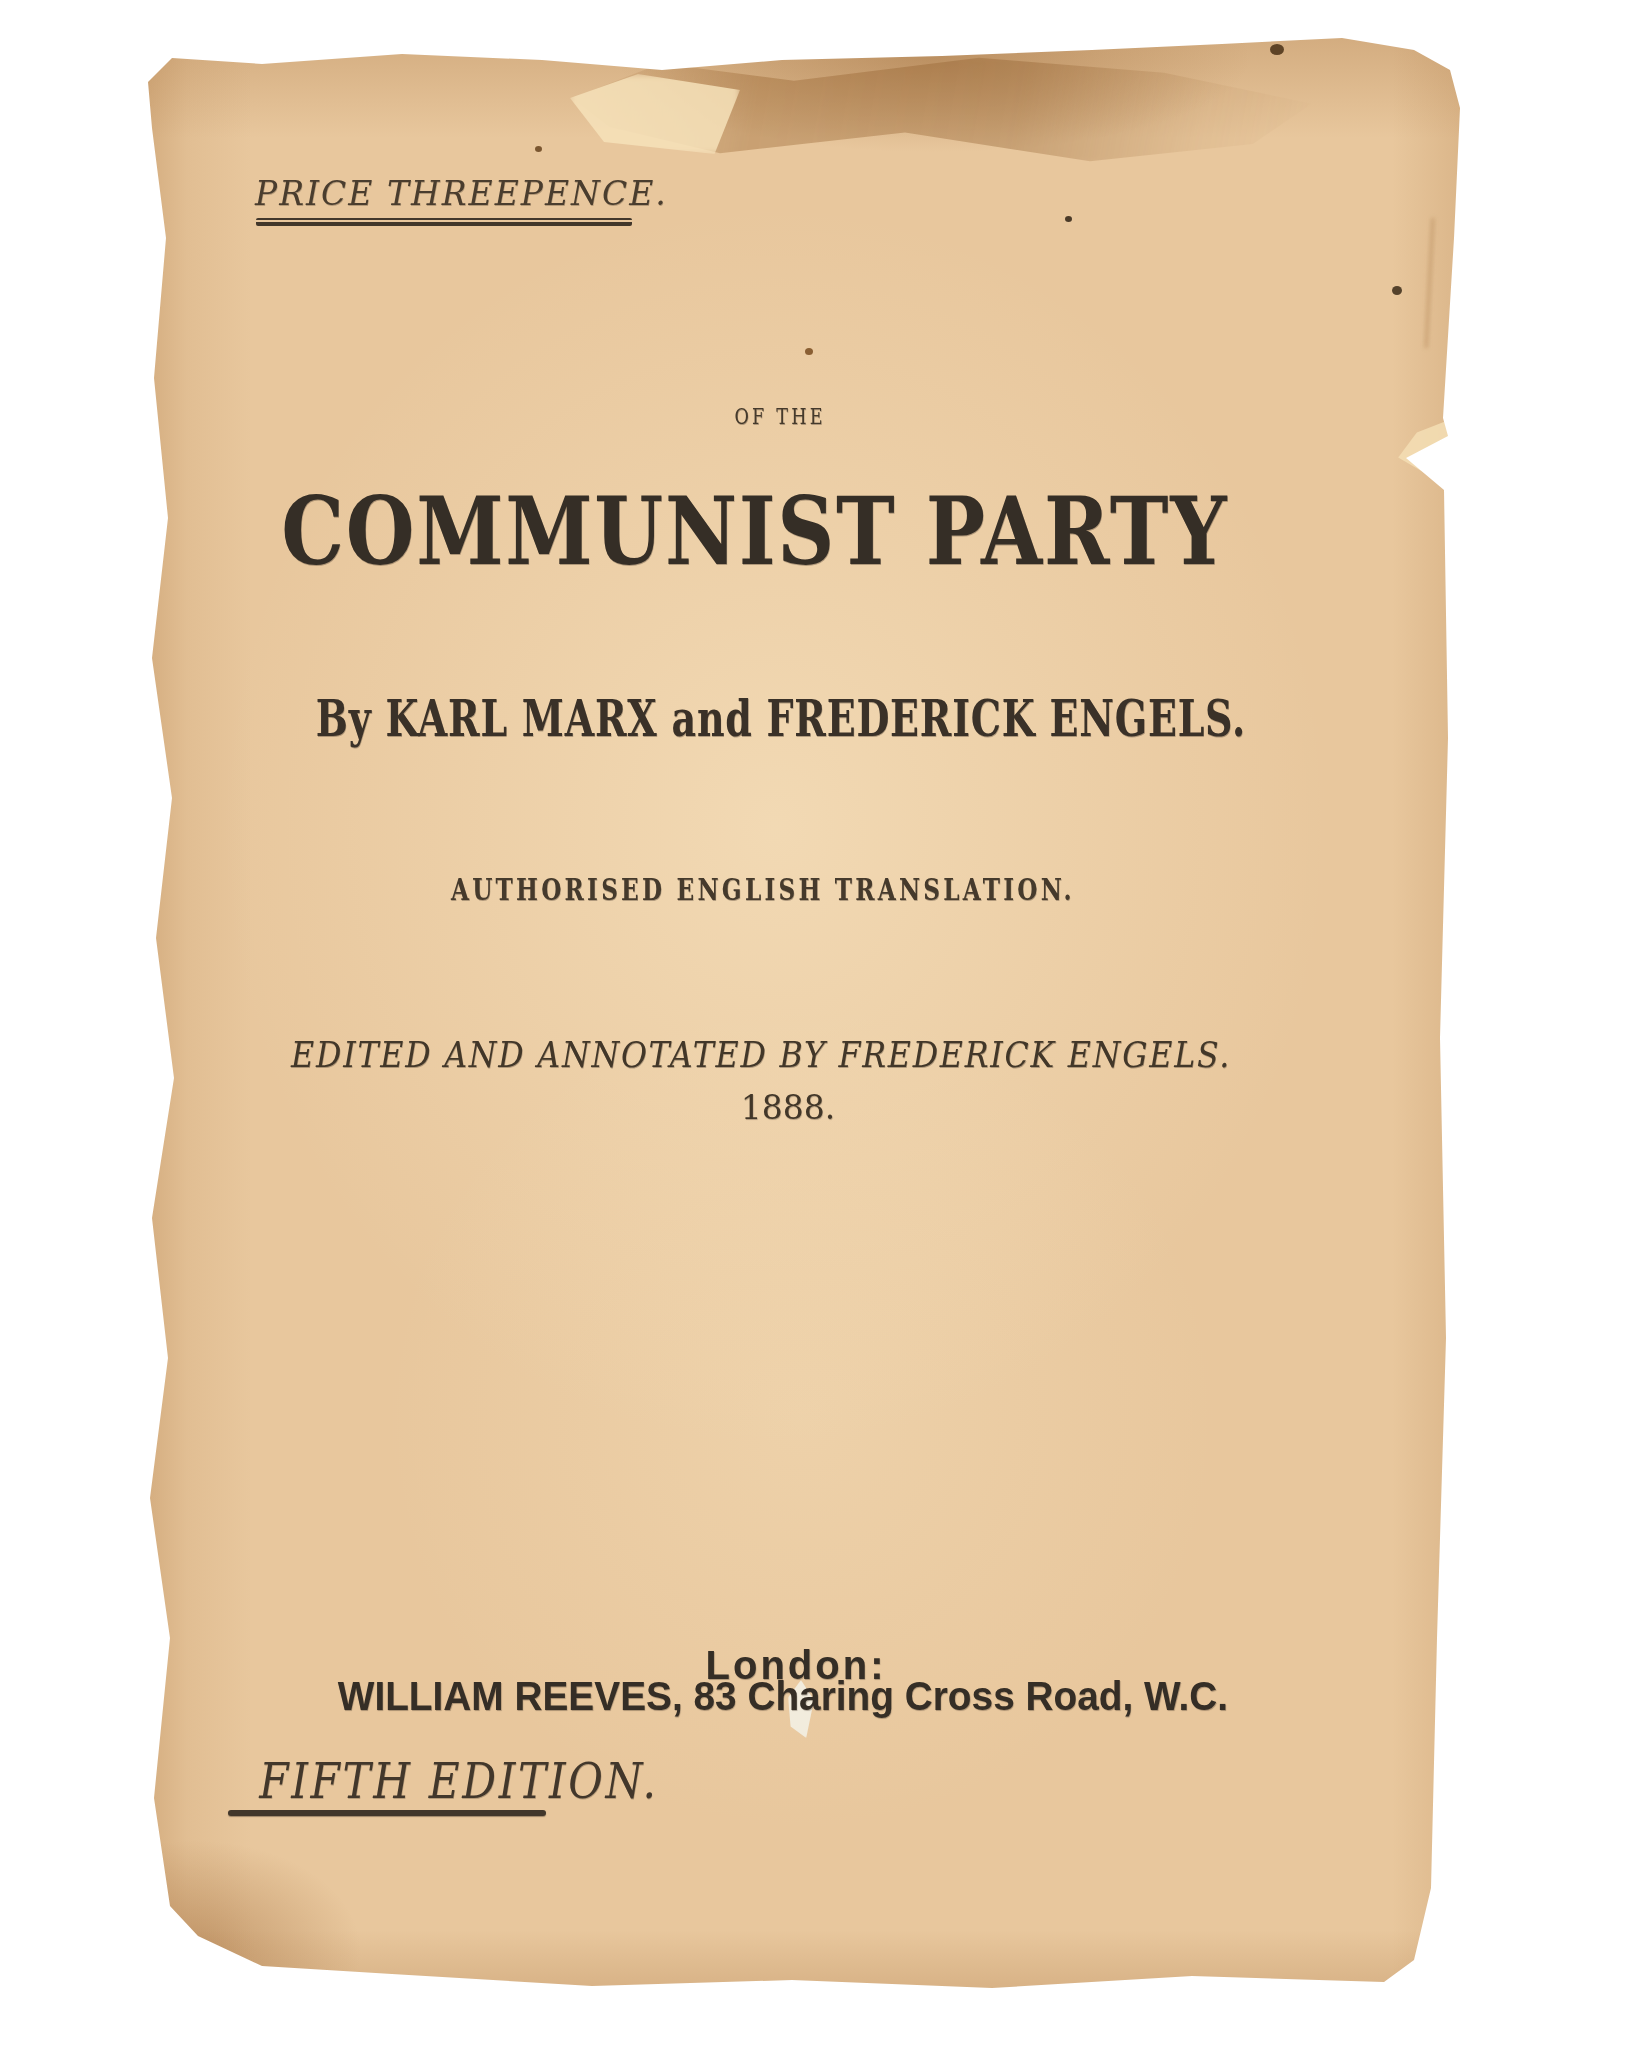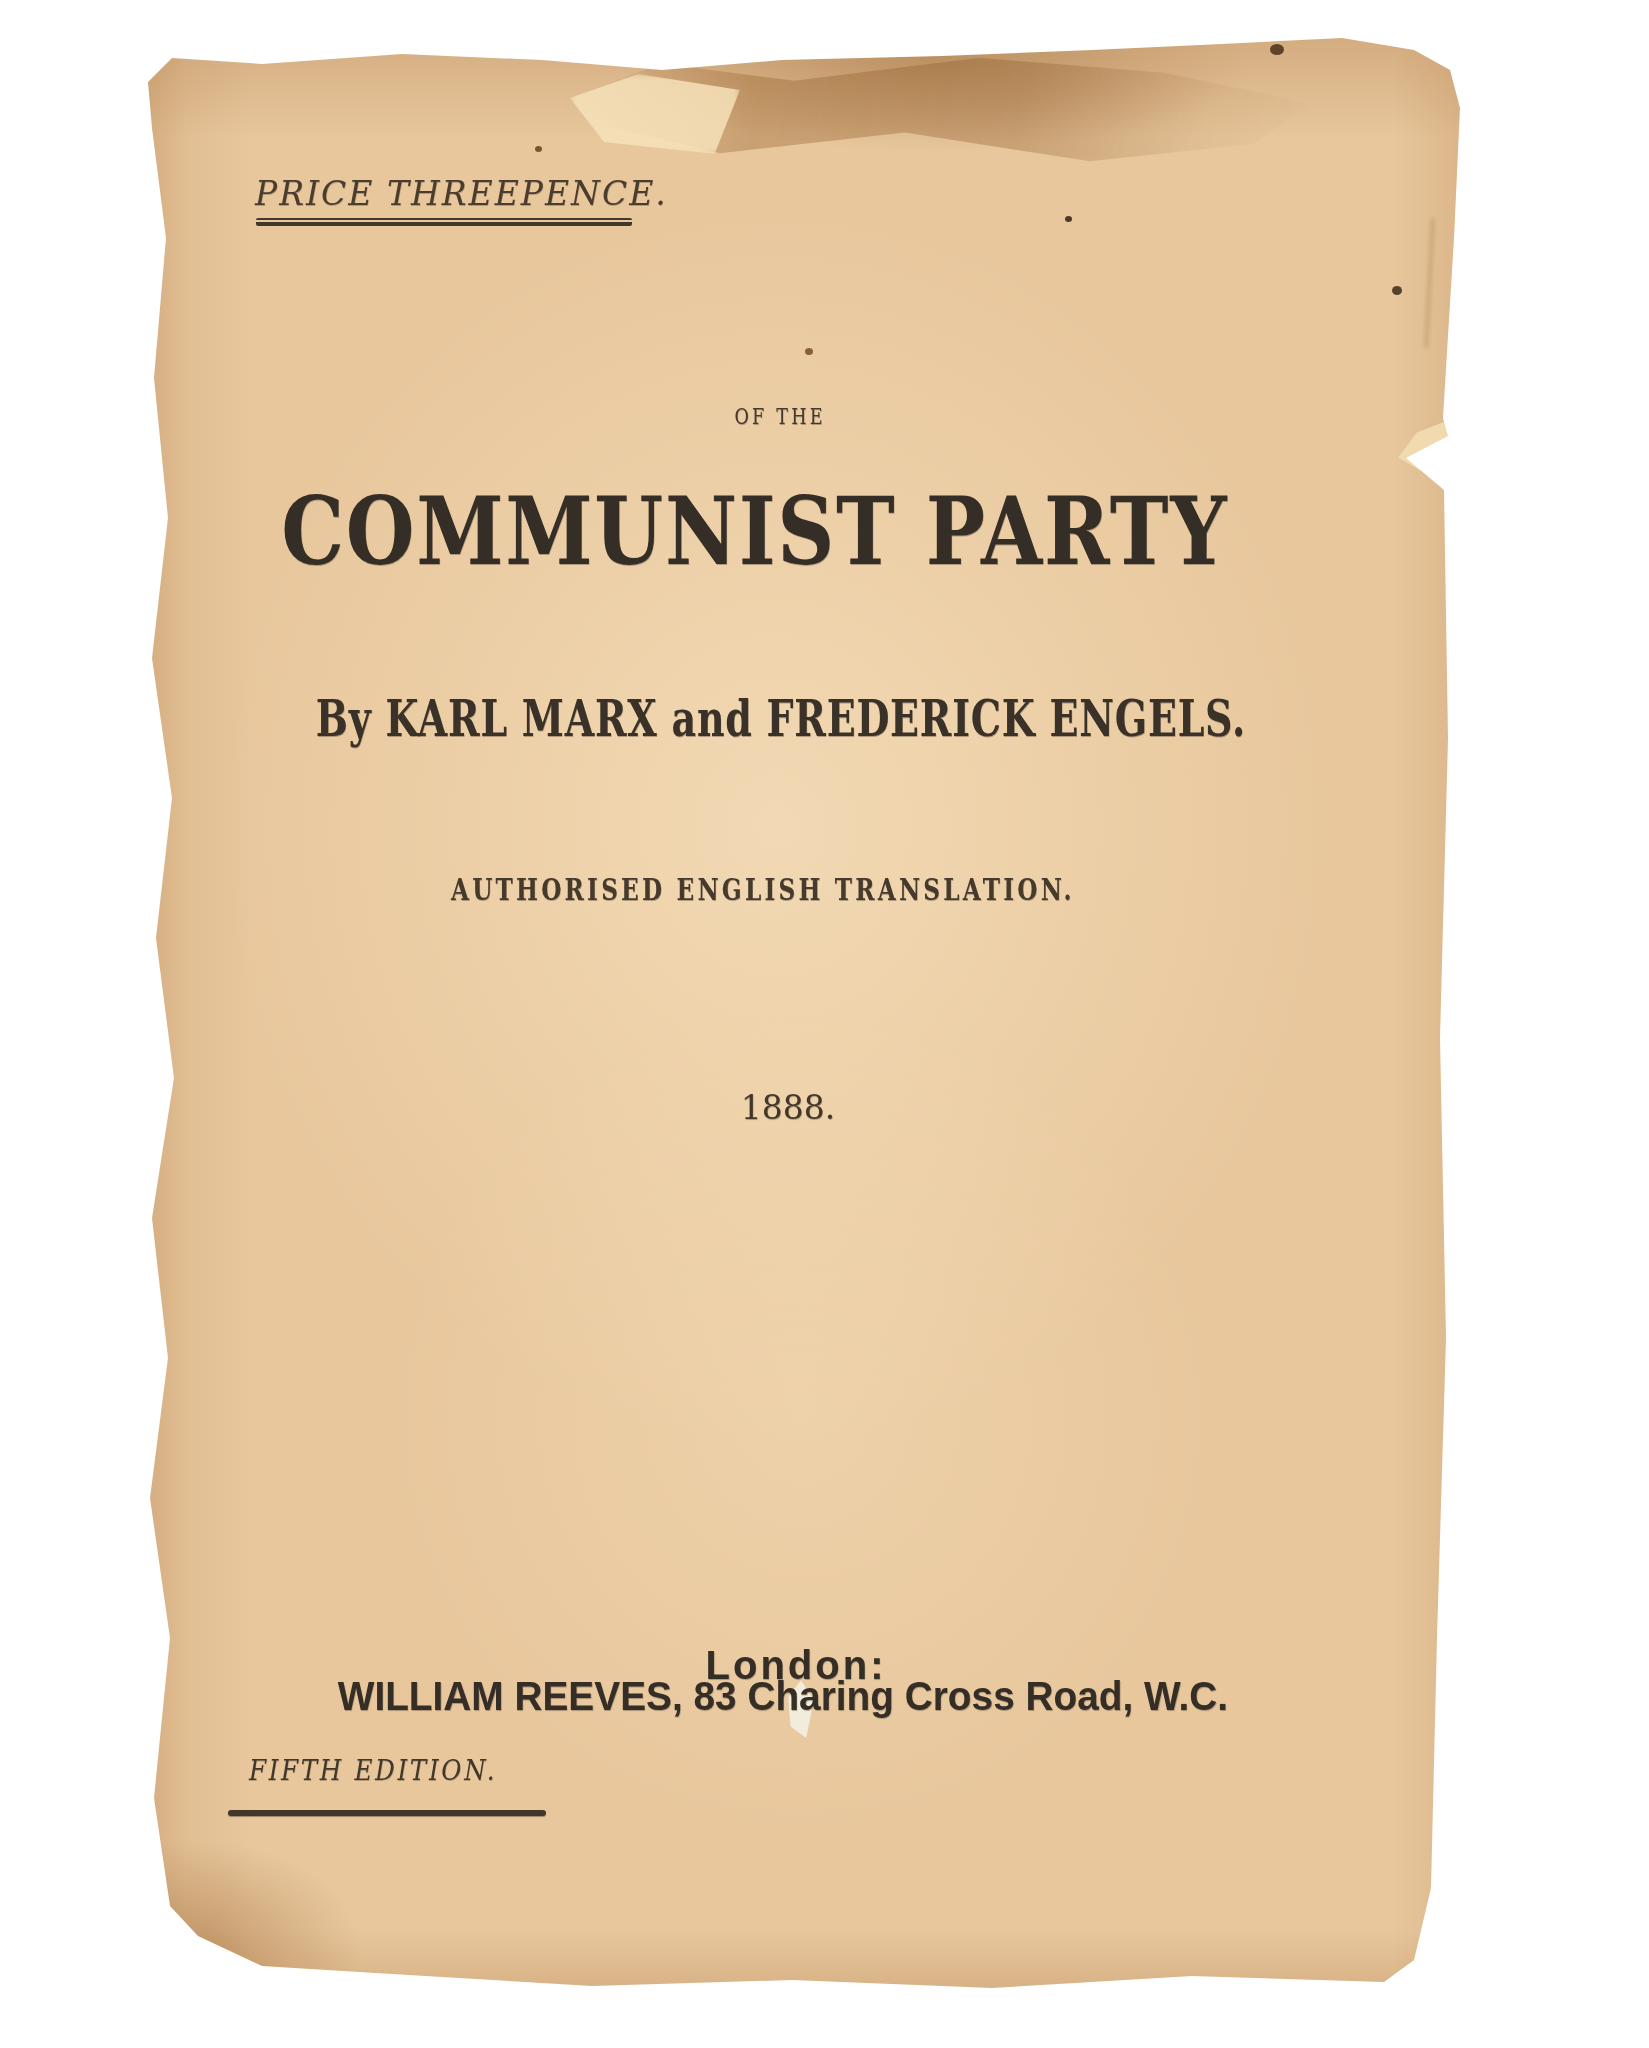--- a/index.html
+++ b/index.html
@@ -119,21 +119,21 @@
   .editor      { top: 999px;  width: 1238px; font-size: 36px; font-style: italic; letter-spacing: 2px; color: #423729; }
   .editor > span { transform: scaleX(0.88); }
   .year        { top: 1053px; width: 1292px; font-size: 33px; color: #423729; }
   .city        { top: 1577px; width: 1308px; font-size: 40px; letter-spacing: 3px;
                  font-family: "Liberation Sans", sans-serif; font-weight: 700; color: #352e26; margin-top: 30px; }
   .publisher   { top: 1638px; width: 1282px; font-size: 40px;
                  font-family: "Liberation Sans", sans-serif; font-weight: 700; color: #352e26; }
   .publisher > span { transform: scaleX(0.97); }
   .edition {
     position: absolute; left: 90px; top: 1719px; width: 300px;
-    font-style: italic; font-size: 28px;
+    font-style: italic; font-size: 48px;
     letter-spacing: 3px; color: #42372b; line-height: 1; white-space: nowrap;
     text-shadow: 0.5px 0.5px 0.6px rgba(62,50,38,0.3);
   }
   .edition > span { display: inline-block; transform: scaleX(0.88); transform-origin: 50% 50%; }
   .edition-rule {
     position: absolute; left: 86px; top: 1772px; width: 318px; height: 6px;
     background: #42372b; border-radius: 3px;
     box-shadow: 0 1px 1px rgba(66,55,43,0.45);
   }
 </style>
@@ -167,20 +167,23 @@
     </div>
 
     <div class="line byline">
       <span>By KARL MARX and FREDERICK ENGELS.</span>
     </div>
 
     <div class="line translation">
       <span>AUTHORISED ENGLISH TRANSLATION.</span>
     </div>
 
+    <div class="line editor">
+      <span>EDITED AND ANNOTATED BY FREDERICK ENGELS.</span>
+    </div>
 
     <div class="line year">
       <span>1888.</span>
     </div>
 
     <div class="line city">
       <span>London:</span>
     </div>
 
     <div class="line publisher">

